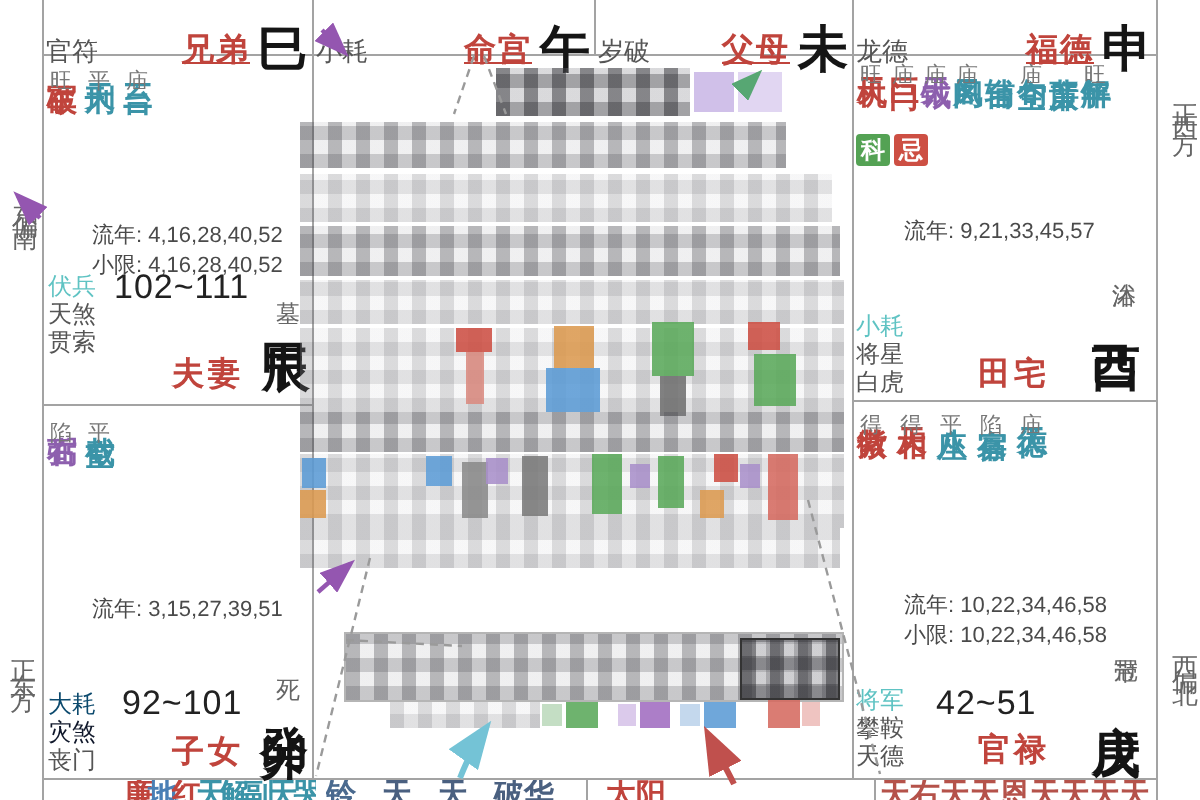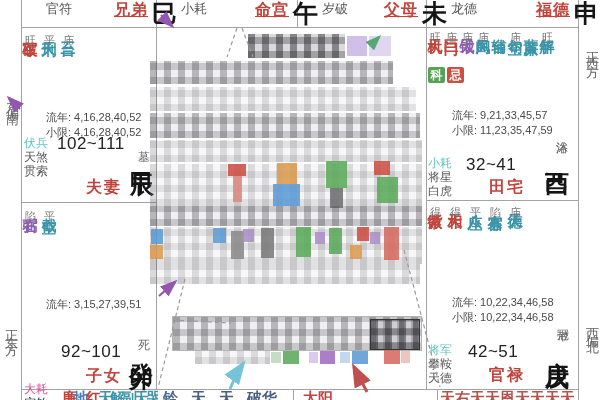--- a/index.html
+++ b/index.html
@@ -1,20 +1,20 @@
 <!DOCTYPE html>
 <html><head>
 <meta charset="utf-8">
 <style>
   html,body{margin:0;padding:0;background:#fff;}
   .stage{position:relative;width:600px;height:400px;background:#ffffff;overflow:hidden;
          font-family:"Liberation Sans","DejaVu Sans",sans-serif;}
   .gl{position:absolute;background:#a3a3a3;}
   
-  .hcell{position:absolute;top:0;height:27px;display:flex;margin-left:23px;}
+  .hcell{position:absolute;top:12px;height:27px;display:flex;align-items:center;}
   .hgod{font-size:13px;color:#555;}
   .hpal{font-size:16px;font-weight:bold;color:#c0443c;margin-left:auto;letter-spacing:1px;text-decoration:underline;}
   .hbr{font-size:25px;font-weight:bold;color:#151515;margin-left:4px;line-height:27px;}
   
   .stars{position:absolute;display:flex;}
   .star-col{display:flex;flex-direction:column;align-items:center;width:15px;}
   .star-name{writing-mode:vertical-rl;text-orientation:upright;font-weight:bold;font-size:15px;line-height:1;}
   .star-bright{font-size:11px;color:#777;margin-top:3px;height:12px;}
   .gods{position:absolute;display:flex;flex-direction:column;font-size:12px;line-height:1.18;color:#555;}
   .fate{position:absolute;font-size:11px;color:#4a4a4a;white-space:nowrap;}
@@ -114,21 +114,21 @@
     </div>
       <div class="star-col">
       <span class="star-name" style="color: rgb(59, 148, 168);">截空</span>
       <span class="star-bright">平</span>
     </div>
     </div>
   <div class="fate" style="left:46px;top:297px;">流年: 3,15,27,39,51</div>
   <div class="stg" style="left:138px;top:330px;">死</div>
   <div class="gods" style="left:24px;top:345px;">
 
-  <span class="god" style="color: #ec4899; margin-top: 37px;">大耗</span>
+  <span class="god" style="color: #0c4a6e;">大耗</span>
       <span class="god" style="color: #0f172a;">灾煞</span>
       <span class="god" style="color: rgb(85, 85, 85);">丧门</span>
     </div>
   <div class="age" style="left:61px;top:342px;">92~101</div>
   <div class="pal" style="left:86px;top:366px;">子女</div>
   <div class="stem" style="left:129px;top:344px;">癸卯</div>
 
   <div class="stars" style="left:428px;top:27px;gap:1px;">
 
   <div class="star-col">
@@ -163,29 +163,27 @@
       <span class="star-name" style="color: rgb(59, 148, 168);">年解</span>
       <span class="star-bright">旺</span>
     </div>
     </div>
   <div class="badges" style="left:428px;top:67px;">
 
   <span class="badge" style="background: rgb(84, 162, 84);">科</span>
       <span class="badge" style="background: rgb(205, 79, 67);">忌</span>
     </div>
   <div class="fate" style="left:452px;top:108px;">流年: 9,21,33,45,57</div>
-  <div class="fate" style="left:452px;top:123px;">小限: 11,23,35,47,59</div>
   <div class="stg" style="left:556px;top:132px;">沐浴</div>
   <div class="gods" style="left:428px;top:156px;">
 
   <span class="god" style="color: rgb(95, 195, 195);">小耗</span>
       <span class="god" style="color: rgb(85, 85, 85);">将星</span>
       <span class="god" style="color: rgb(85, 85, 85);">白虎</span>
     </div>
-  <div class="age" style="left:466px;top:155px;">32~41</div>
   <div class="pal" style="left:489px;top:177px;">田宅</div>
   <div class="stem" style="left:545px;top:153px;">己酉</div>
 
   <div class="stars" style="left:428px;top:202px;gap:5px;">
 
   <div class="star-col">
       <span class="star-name" style="color: rgb(192, 68, 60);">紫微</span>
       <span class="star-bright">得</span>
     </div>
       <div class="star-col">

